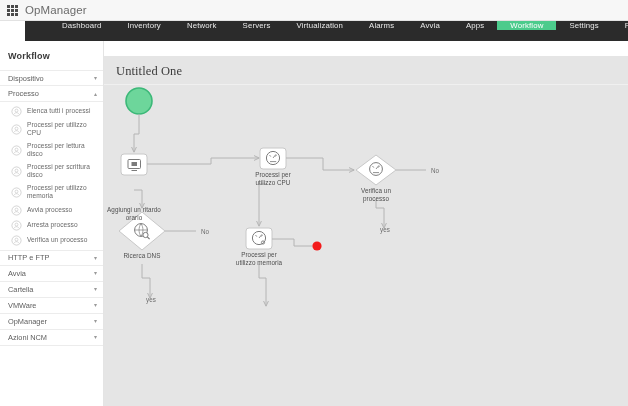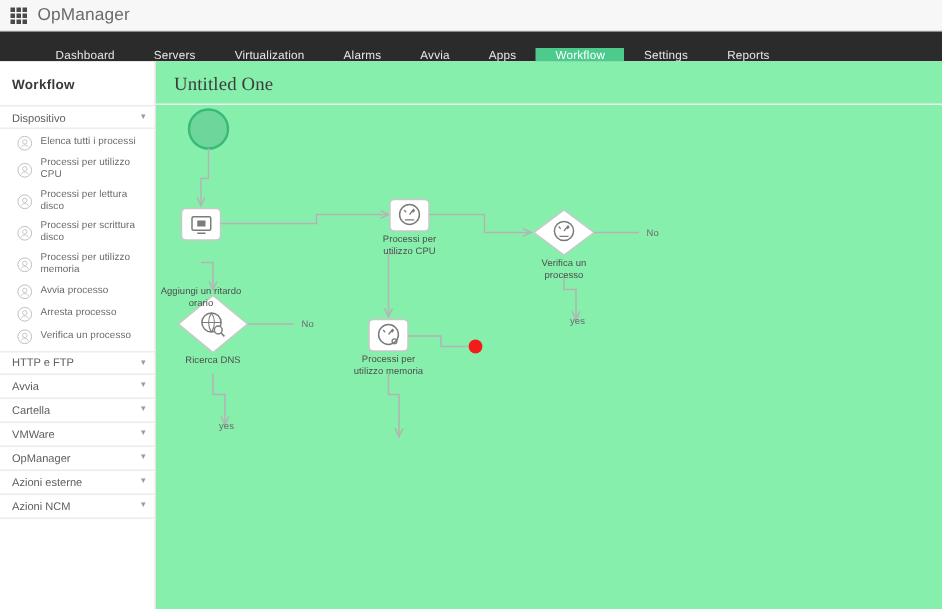--- a/index.html
+++ b/index.html
@@ -33,22 +33,23 @@
     font-size: 11.5px;
     color: #6b6b6b;
     letter-spacing: .1px;
   }
 
   
   .navbar {
     height: 20px;
     background: #2b2b2b;
     display: flex;
-    align-items: flex-end;
+    align-items: flex-start;
     padding-left: 24px;
+    margin-left: 25px;
   }
   .navitem {
     display: flex; align-items: center;
     padding: 0 13px;
     font-size: 7.8px;
     color: #e8e8e8;
     white-space: nowrap;
     letter-spacing: .15px;
   }
   .navitem.active {
@@ -113,22 +114,23 @@
     font-size: 6.6px;
     color: #6a6a6a;
     line-height: 1.28;
     letter-spacing: .05px;
   }
 
   
   .canvas {
     flex: 1 1 auto;
     position: relative;
-    background: #86efac;
+    background: #e5e5e5;
     overflow: hidden;
+    margin-top: 15px;
   }
   .canvas-title {
     position: absolute;
     left: 12px; top: 8px;
     font-family: "Liberation Serif", serif;
     font-size: 12.5px;
     color: #3c3c3c;
     letter-spacing: .1px;
   }
   .canvas-rule {
@@ -173,20 +175,22 @@
       <i></i>
       <i></i>
       <i></i>
       <i></i>
   </span>
   <span class="brandname">OpManager</span>
 </div>
 
 <div class="navbar">
   <div class="navitem">Dashboard</div>
+  <div class="navitem">Inventory</div>
+  <div class="navitem">Network</div>
   <div class="navitem">Servers</div>
   <div class="navitem">Virtualization</div>
   <div class="navitem">Alarms</div>
   <div class="navitem">Avvia</div>
   <div class="navitem">Apps</div>
   <div class="navitem active">Workflow</div>
   <div class="navitem">Settings</div>
   <div class="navitem">Reports</div>
 </div>
 
@@ -194,20 +198,24 @@
 
   <div class="sidebar">
     <div class="side-title">Workflow</div>
 
     <div class="acc-head">
       <span>Dispositivo</span>
       <span class="caret">▾</span>
     </div>
 
 
+    <div class="acc-head">
+      <span>Processo</span>
+      <span class="caret">▴</span>
+    </div>
 
     <div class="acc-body">
 
       <div class="acc-item">
         <svg class="proc-icon" viewBox="0 0 24 24">
           <circle cx="12" cy="12" r="10" fill="none" stroke="#888" stroke-width="1.4"></circle>
           <circle cx="12" cy="10" r="3.2" fill="none" stroke="#888" stroke-width="1.2"></circle>
           <path d="M6.5 18c1.2-2.2 3.2-3.4 5.5-3.4S16.3 15.8 17.5 18" fill="none" stroke="#888" stroke-width="1.2"></path>
         </svg>
         <span class="acc-item-label">Elenca tutti i processi</span>
@@ -289,24 +297,20 @@
     <div class="acc-head">
       <span>Cartella</span>
       <span class="caret">▾</span>
     </div>
     <div class="acc-head">
       <span>VMWare</span>
       <span class="caret">▾</span>
     </div>
     <div class="acc-head">
       <span>OpManager</span>
-      <span class="caret">▾</span>
-    </div>
-    <div class="acc-head">
-      <span>Azioni esterne</span>
       <span class="caret">▾</span>
     </div>
     <div class="acc-head">
       <span>Azioni NCM</span>
       <span class="caret">▾</span>
     </div>
   </div>
 
   <div class="canvas">
     <div class="canvas-title">Untitled One</div>

